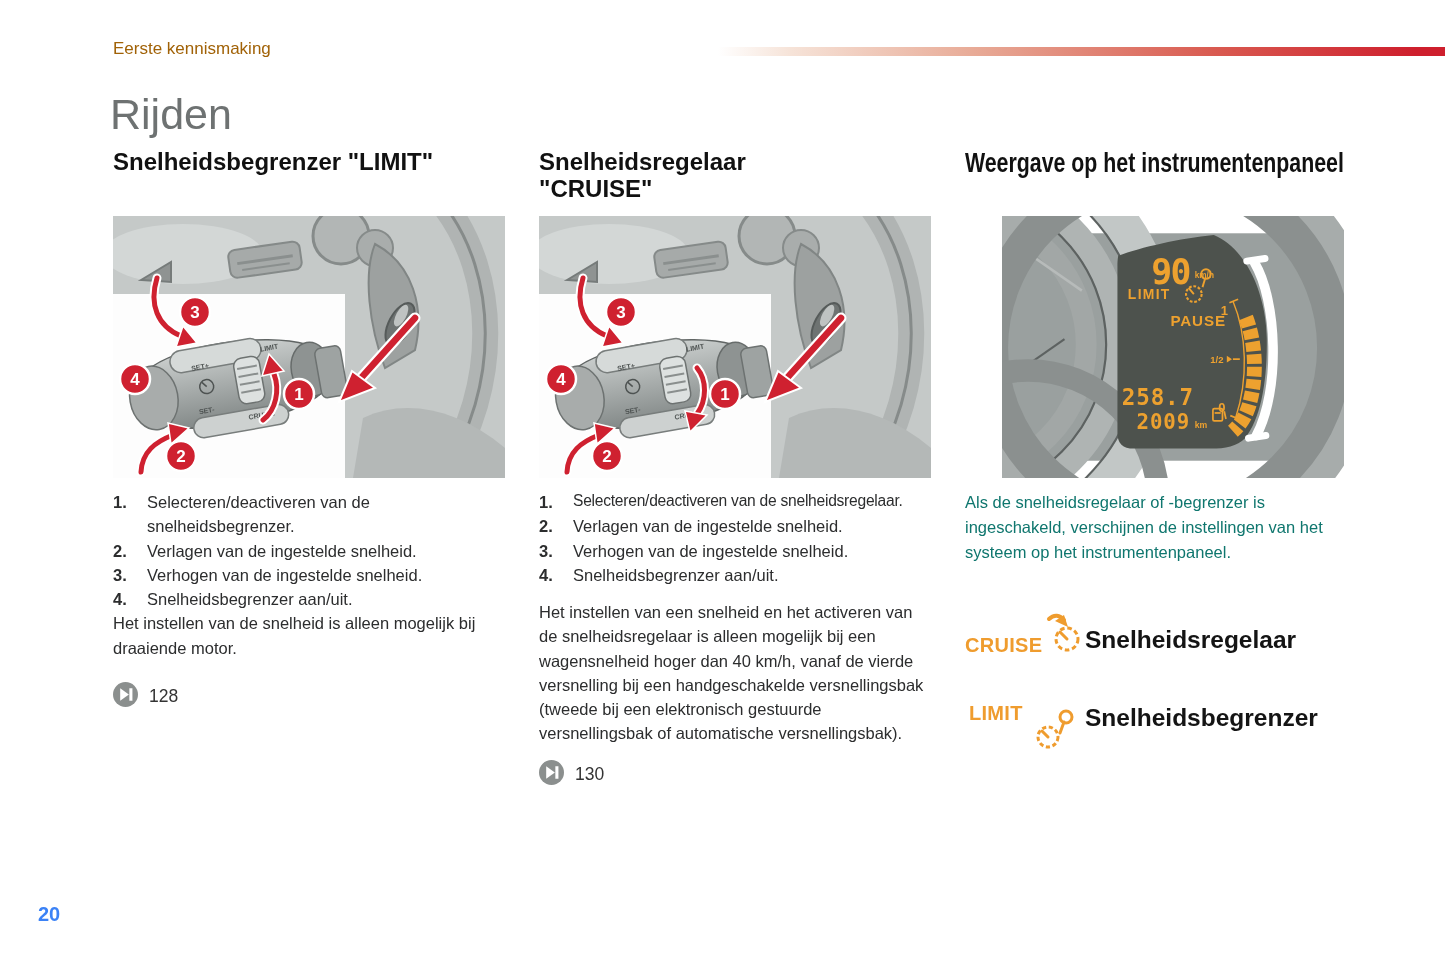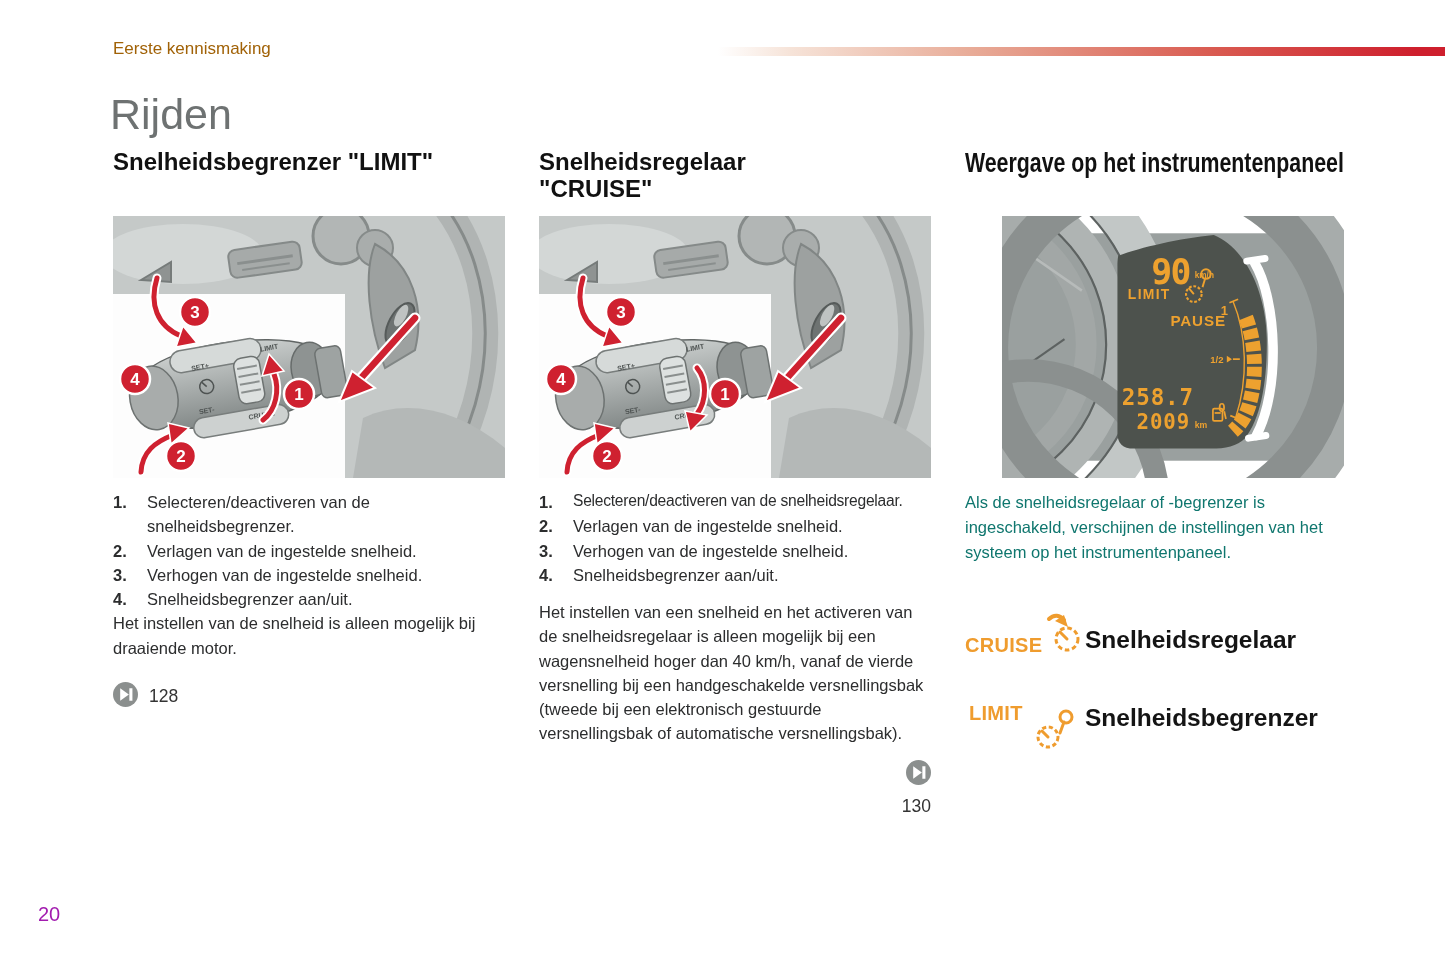--- a/index.html
+++ b/index.html
@@ -28,38 +28,38 @@
 
   .numlist{list-style:none;margin:0;padding:0;font-size:16.5px;line-height:1.47;color:#2c2d2e;}
   .numlist li{display:flex;}
   .num{width:34px;flex:0 0 34px;font-weight:bold;}
   .txt{flex:1;}
   .tight .txt{font-size:15.6px;letter-spacing:-0.25px;white-space:nowrap;}
   .note{margin:0;font-size:16.5px;line-height:1.47;color:#2c2d2e;}
   .col2 .note{margin-top:13px;}
 
   .pageref{display:flex;align-items:flex-end;gap:11px;margin-top:22px;font-size:17.5px;color:#333;}
-  .col2 .pageref{margin-top:14px;flex-direction:column;}
+  .col2 .pageref{margin-top:14px;}
   .refico{width:25px;height:25px;flex:0 0 25px;}
 
   .intro{margin:0;font-size:16.5px;line-height:1.5;color:#0f766e;}
 
   .legend-row{position:absolute;left:0;display:flex;align-items:center;width:100%;}
   .legend-row.r1{top:462px;}
   .legend-row.r2{top:540px;}
   .tagblock{position:relative;width:120px;height:60px;flex:0 0 120px;}
   .tagtext{position:absolute;font-size:20px;font-weight:bold;color:#ef9c2e;letter-spacing:0.3px;}
   .r1 .tagtext{left:0;top:24px;}
   .r2 .tagtext{left:4px;top:14px;}
   .tagicon{position:absolute;}
   .r1 .tagicon{left:76px;top:2px;width:44px;height:44px;}
   .r2 .tagicon{left:66px;top:18px;width:46px;height:44px;}
   .legend-label{font-size:24.5px;font-weight:bold;color:#141414;}
 
-  .page-number{position:absolute;left:38px;top:903px;font-size:20px;font-weight:normal;color:#a21caf;}
+  .page-number{position:absolute;left:38px;top:903px;font-size:20px;font-weight:bold;color:#3b82f6;}
 </style>
 </head>
 <body>
 
 <div class="page">
 
   <div class="running-header">Eerste kennismaking</div>
   <div class="red-bar"></div>
   <h1 class="title">Rijden</h1>
 

